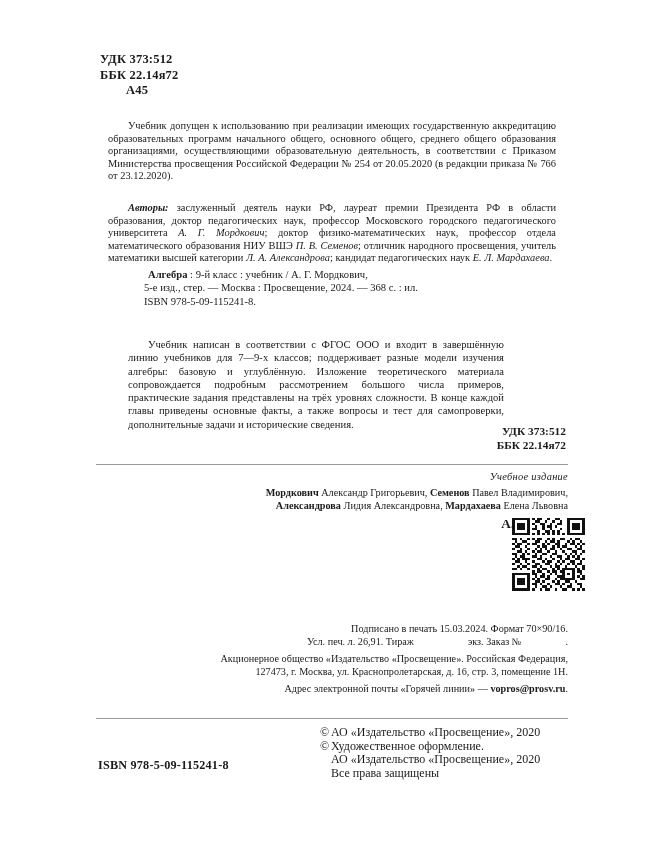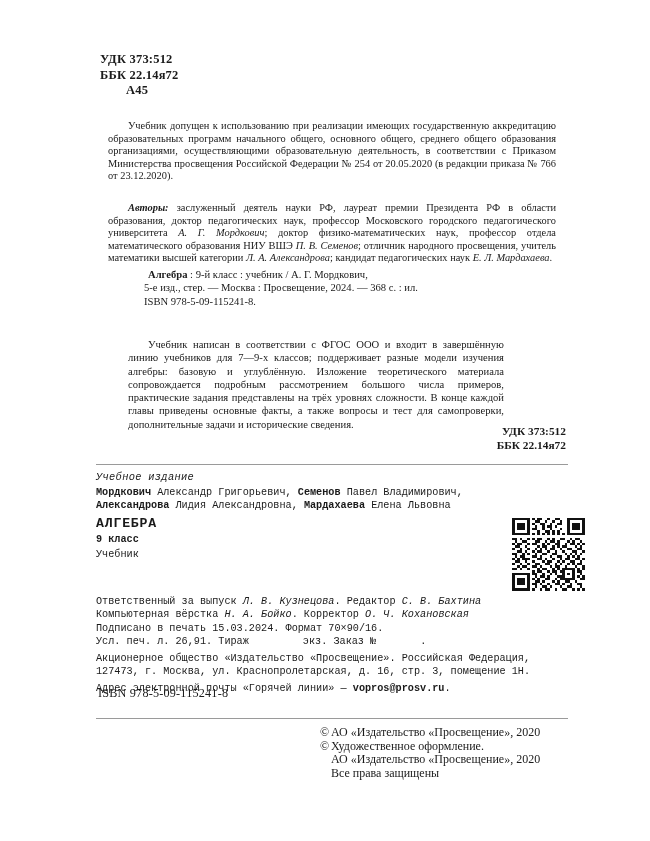--- a/index.html
+++ b/index.html
@@ -95,21 +95,21 @@
     position: absolute;
     left: 0;
     width: 472px;
     height: 1px;
     background: #9a9a9a;
   }
   #rule-top { top: 464px; }
   #rule-bottom { top: 718px; }
 
   
-  .centered { text-align: left; width: 472px; position: absolute; left: 0; font-family: Liberation Mono, monospace; }
+  .centered { text-align: right; width: 472px; position: absolute; left: 0; }
 
   #edition-kind {
     top: 471px;
     font-size: 10.4px;
     font-style: italic;
     letter-spacing: 0.3px;
   }
   #authors-full {
     top: 487px;
     font-size: 10.2px;
@@ -165,24 +165,24 @@
     left: 416px;
     top: 513px;
     width: 73px;
     height: 82px;
   }
   #qr-code svg { display: block; width: 73px; height: 82px; }
 
   
   #isbn-footer {
     position: absolute;
-    top: 686px;
+    top: 758px;
     left: 2px;
     font-size: 12.2px;
-    font-weight: normal;
+    font-weight: bold;
     letter-spacing: 0.2px;
   }
   #copyright {
     position: absolute;
     top: 726px;
     left: 224px;
     width: 250px;
     font-size: 12px;
     line-height: 13.6px;
   }
@@ -475,24 +475,20 @@
         <rect x="13" y="28" width="2" height="1"></rect>
           <rect x="17" y="28" width="1" height="1"></rect>
         <rect x="20" y="28" width="2" height="1"></rect>
           <rect x="24" y="28" width="1" height="1"></rect>
         <rect x="26" y="28" width="1" height="1"></rect>
           <rect x="28" y="28" width="1" height="1"></rect>
       </g>
     </svg>
   </div>
 
-  <div class="centered" id="credits">
-    <div><span>Ответственный за выпуск </span><i>Л. В. Кузнецова</i><span>. Редактор </span><i>С. В. Бахтина</i></div>
-    <div><span>Компьютерная вёрстка </span><i>Н. А. Бойко</i><span>. Корректор </span><i>О. Ч. Кохановская</i></div>
-  </div>
 
   <div class="centered" id="printinfo">
     <div>Подписано в печать 15.03.2024. Формат 70×90/16.</div>
     <div><span>Усл. печ. л. 26,91. Тираж</span><span class="gap-a"></span><span>экз. Заказ №</span><span class="gap-b"></span><span>.</span></div>
   </div>
 
   <div class="centered" id="publisher">
     <div>Акционерное общество «Издательство «Просвещение». Российская Федерация,</div>
     <div>127473, г. Москва, ул. Краснопролетарская, д. 16, стр. 3, помещение 1Н.</div>
   </div>

